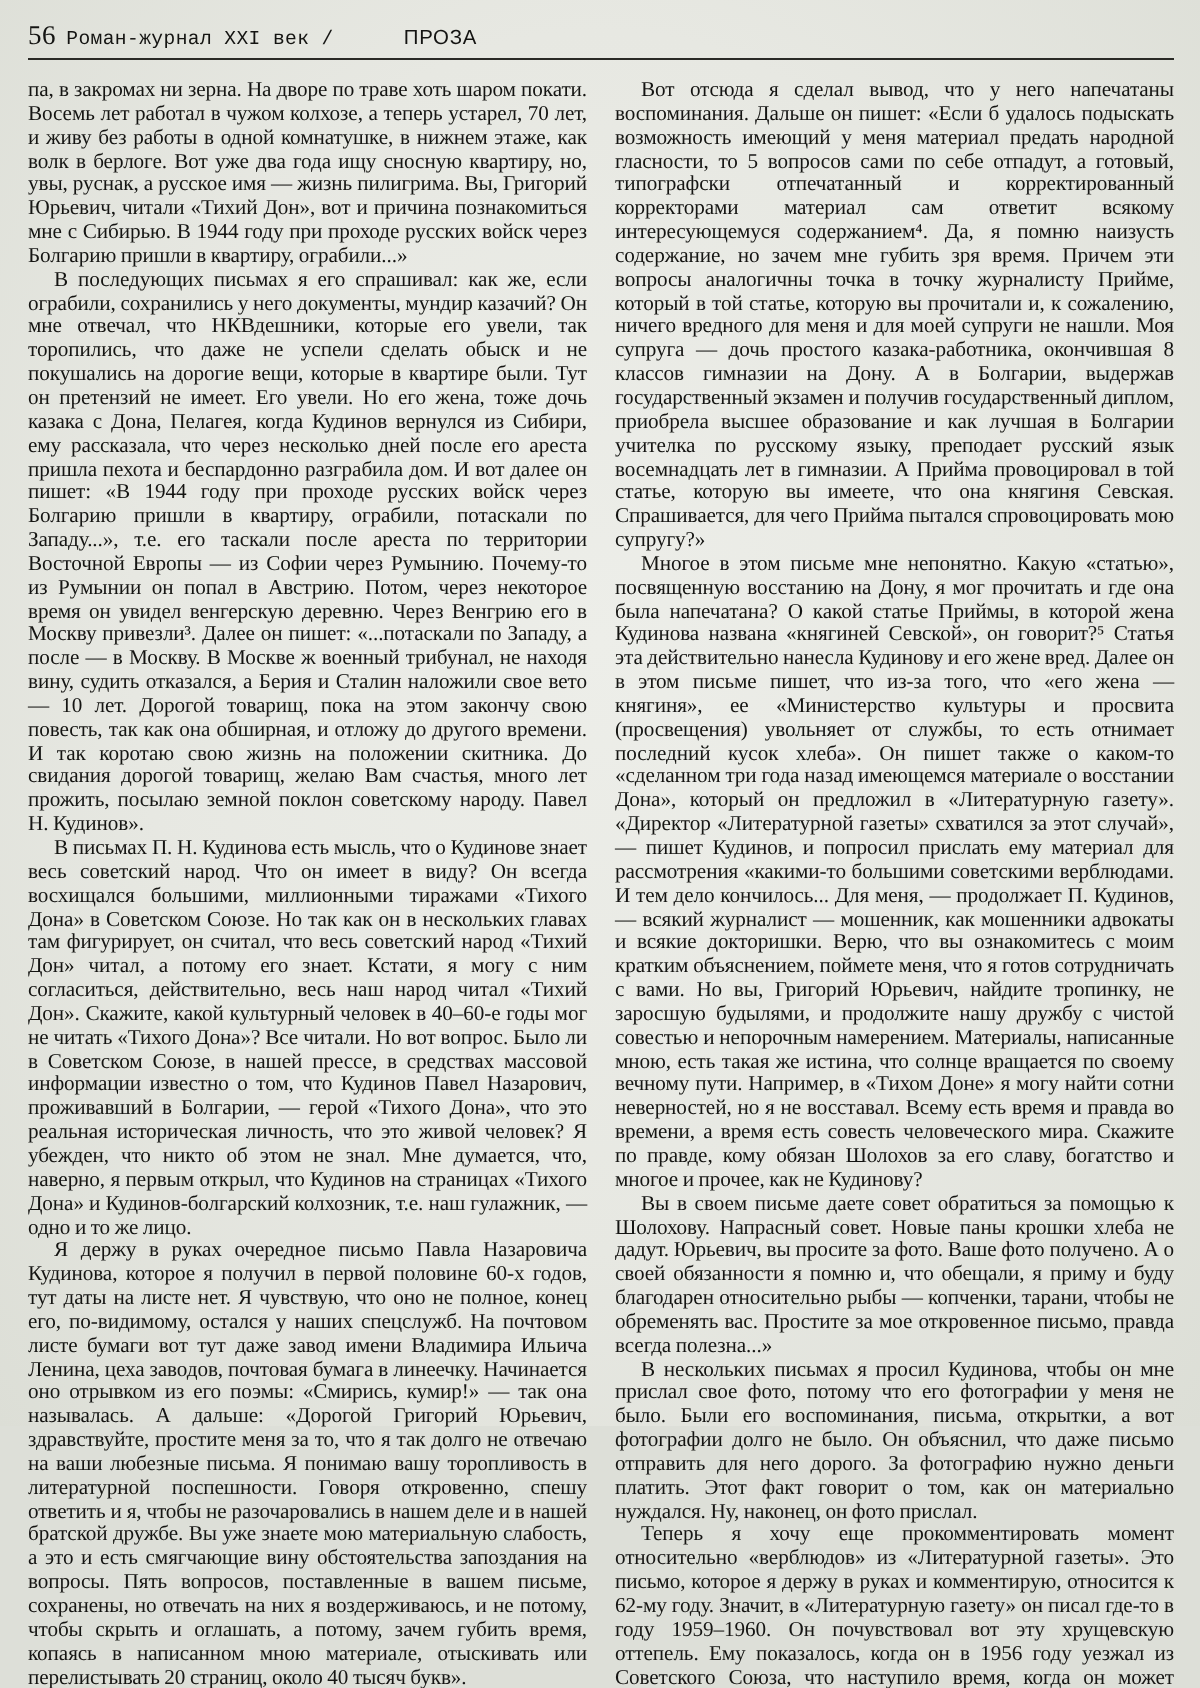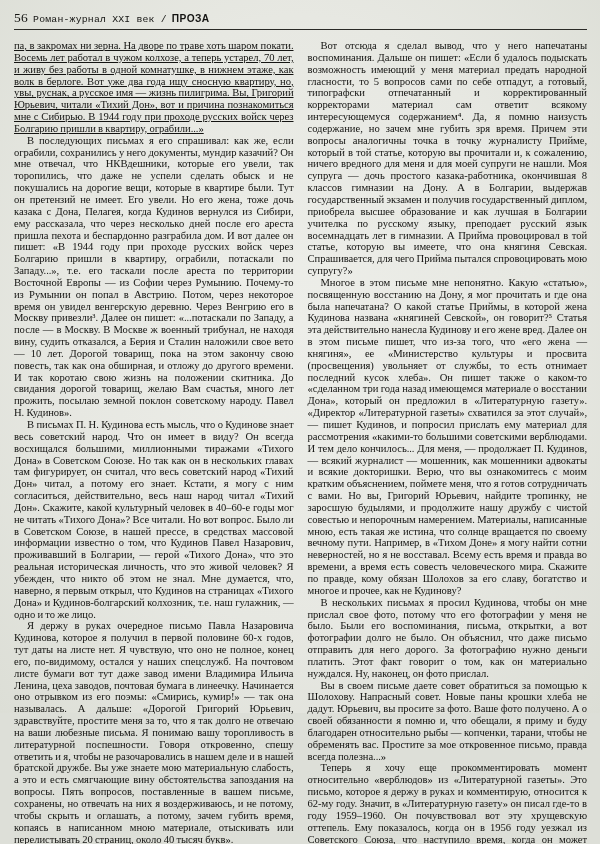--- a/index.html
+++ b/index.html
@@ -36,42 +36,42 @@
     letter-spacing: 0.3px;
   }
   .journal-title {
     font-family: Liberation Mono, monospace;
     font-size: 9.8px;
     letter-spacing: 0.2px;
   }
   .section-label {
     font-family: "Liberation Sans", "DejaVu Sans", sans-serif;
     font-size: 10.2px;
-    font-weight: 700;
+    font-weight: 400;
     letter-spacing: 0.4px;
+    margin-left: 30px;
   }
   .columns {
     display: flex;
     gap: 14px;
   }
   .column {
     width: 280px;
     text-align: justify;
     font-size: 10.6px;
     line-height: 11.85px;
     letter-spacing: -0.05px;
     word-spacing: -0.3px;
   }
   .column p {
     margin: 0;
     text-indent: 13px;
   }
   .column p.no-indent {
     text-indent: 0;
-    text-decoration: underline;
   }
 </style>
 </head>
 <body>
 
 <div class="page">
 
   <div class="page-header">
     <span class="page-number">56</span>
     <span class="journal-title">Роман-журнал XXI век /</span>
@@ -83,20 +83,20 @@
     <div class="column">
       <p class="no-indent">па, в закромах ни зерна. На дворе по траве хоть шаром покати. Восемь лет работал в чужом колхозе, а теперь устарел, 70 лет, и живу без работы в одной комнатушке, в нижнем этаже, как волк в берлоге. Вот уже два года ищу сносную квартиру, но, увы, руснак, а русское имя — жизнь пилигрима. Вы, Григорий Юрьевич, читали «Тихий Дон», вот и причина познакомиться мне с Сибирью. В 1944 году при проходе русских войск через Болгарию пришли в квартиру, ограбили...»</p>
       <p>В последующих письмах я его спрашивал: как же, если ограбили, сохранились у него документы, мундир казачий? Он мне отвечал, что НКВдешники, которые его увели, так торопились, что даже не успели сделать обыск и не покушались на дорогие вещи, которые в квартире были. Тут он претензий не имеет. Его увели. Но его жена, тоже дочь казака с Дона, Пелагея, когда Кудинов вернулся из Сибири, ему рассказала, что через несколько дней после его ареста пришла пехота и беспардонно разграбила дом. И вот далее он пишет: «В 1944 году при проходе русских войск через Болгарию пришли в квартиру, ограбили, потаскали по Западу...», т.е. его таскали после ареста по территории Восточной Европы — из Софии через Румынию. Почему-то из Румынии он попал в Австрию. Потом, через некоторое время он увидел венгерскую деревню. Через Венгрию его в Москву привезли³. Далее он пишет: «...потаскали по Западу, а после — в Москву. В Москве ж военный трибунал, не находя вину, судить отказался, а Берия и Сталин наложили свое вето — 10 лет. Дорогой товарищ, пока на этом закончу свою повесть, так как она обширная, и отложу до другого времени. И так коротаю свою жизнь на положении скитника. До свидания дорогой товарищ, желаю Вам счастья, много лет прожить, посылаю земной поклон советскому народу. Павел Н. Кудинов».</p>
       <p>В письмах П. Н. Кудинова есть мысль, что о Кудинове знает весь советский народ. Что он имеет в виду? Он всегда восхищался большими, миллионными тиражами «Тихого Дона» в Советском Союзе. Но так как он в нескольких главах там фигурирует, он считал, что весь советский народ «Тихий Дон» читал, а потому его знает. Кстати, я могу с ним согласиться, действительно, весь наш народ читал «Тихий Дон». Скажите, какой культурный человек в 40–60-е годы мог не читать «Тихого Дона»? Все читали. Но вот вопрос. Было ли в Советском Союзе, в нашей прессе, в средствах массовой информации известно о том, что Кудинов Павел Назарович, проживавший в Болгарии, — герой «Тихого Дона», что это реальная историческая личность, что это живой человек? Я убежден, что никто об этом не знал. Мне думается, что, наверно, я первым открыл, что Кудинов на страницах «Тихого Дона» и Кудинов-болгарский колхозник, т.е. наш гулажник, — одно и то же лицо.</p>
       <p>Я держу в руках очередное письмо Павла Назаровича Кудинова, которое я получил в первой половине 60-х годов, тут даты на листе нет. Я чувствую, что оно не полное, конец его, по-видимому, остался у наших спецслужб. На почтовом листе бумаги вот тут даже завод имени Владимира Ильича Ленина, цеха заводов, почтовая бумага в линеечку. Начинается оно отрывком из его поэмы: «Смирись, кумир!» — так она называлась. А дальше: «Дорогой Григорий Юрьевич, здравствуйте, простите меня за то, что я так долго не отвечаю на ваши любезные письма. Я понимаю вашу торопливость в литературной поспешности. Говоря откровенно, спешу ответить и я, чтобы не разочаровались в нашем деле и в нашей братской дружбе. Вы уже знаете мою материальную слабость, а это и есть смягчающие вину обстоятельства запоздания на вопросы. Пять вопросов, поставленные в вашем письме, сохранены, но отвечать на них я воздерживаюсь, и не потому, чтобы скрыть и оглашать, а потому, зачем губить время, копаясь в написанном мною материале, отыскивать или перелистывать 20 страниц, около 40 тысяч букв».</p>
     </div>
 
     <div class="column">
       <p>Вот отсюда я сделал вывод, что у него напечатаны воспоминания. Дальше он пишет: «Если б удалось подыскать возможность имеющий у меня материал предать народной гласности, то 5 вопросов сами по себе отпадут, а готовый, типографски отпечатанный и корректированный корректорами материал сам ответит всякому интересующемуся содержанием⁴. Да, я помню наизусть содержание, но зачем мне губить зря время. Причем эти вопросы аналогичны точка в точку журналисту Прийме, который в той статье, которую вы прочитали и, к сожалению, ничего вредного для меня и для моей супруги не нашли. Моя супруга — дочь простого казака-работника, окончившая 8 классов гимназии на Дону. А в Болгарии, выдержав государственный экзамен и получив государственный диплом, приобрела высшее образование и как лучшая в Болгарии учителка по русскому языку, преподает русский язык восемнадцать лет в гимназии. А Прийма провоцировал в той статье, которую вы имеете, что она княгиня Севская. Спрашивается, для чего Прийма пытался спровоцировать мою супругу?»</p>
       <p>Многое в этом письме мне непонятно. Какую «статью», посвященную восстанию на Дону, я мог прочитать и где она была напечатана? О какой статье Приймы, в которой жена Кудинова названа «княгиней Севской», он говорит?⁵ Статья эта действительно нанесла Кудинову и его жене вред. Далее он в этом письме пишет, что из-за того, что «его жена — княгиня», ее «Министерство культуры и просвита (просвещения) увольняет от службы, то есть отнимает последний кусок хлеба». Он пишет также о каком-то «сделанном три года назад имеющемся материале о восстании Дона», который он предложил в «Литературную газету». «Директор «Литературной газеты» схватился за этот случай», — пишет Кудинов, и попросил прислать ему материал для рассмотрения «какими-то большими советскими верблюдами. И тем дело кончилось... Для меня, — продолжает П. Кудинов, — всякий журналист — мошенник, как мошенники адвокаты и всякие докторишки. Верю, что вы ознакомитесь с моим кратким объяснением, поймете меня, что я готов сотрудничать с вами. Но вы, Григорий Юрьевич, найдите тропинку, не заросшую будылями, и продолжите нашу дружбу с чистой совестью и непорочным намерением. Материалы, написанные мною, есть такая же истина, что солнце вращается по своему вечному пути. Например, в «Тихом Доне» я могу найти сотни неверностей, но я не восставал. Всему есть время и правда во времени, а время есть совесть человеческого мира. Скажите по правде, кому обязан Шолохов за его славу, богатство и многое и прочее, как не Кудинову?</p>
+      <p>Вы в своем письме даете совет обратиться за помощью к Шолохову. Напрасный совет. Новые паны крошки хлеба не дадут. Юрьевич, вы просите за фото. Ваше фото получено. А о своей обязанности я помню и, что обещали, я приму и буду благодарен относительно рыбы — копченки, тарани, чтобы не обременять вас. Простите за мое откровенное письмо, правда всегда полезна...»</p>
       <p>В нескольких письмах я просил Кудинова, чтобы он мне прислал свое фото, потому что его фотографии у меня не было. Были его воспоминания, письма, открытки, а вот фотографии долго не было. Он объяснил, что даже письмо отправить для него дорого. За фотографию нужно деньги платить. Этот факт говорит о том, как он материально нуждался. Ну, наконец, он фото прислал.</p>
-      <p>Вы в своем письме даете совет обратиться за помощью к Шолохову. Напрасный совет. Новые паны крошки хлеба не дадут. Юрьевич, вы просите за фото. Ваше фото получено. А о своей обязанности я помню и, что обещали, я приму и буду благодарен относительно рыбы — копченки, тарани, чтобы не обременять вас. Простите за мое откровенное письмо, правда всегда полезна...»</p>
       <p>Теперь я хочу еще прокомментировать момент относительно «верблюдов» из «Литературной газеты». Это письмо, которое я держу в руках и комментирую, относится к 62-му году. Значит, в «Литературную газету» он писал где-то в году 1959–1960. Он почувствовал вот эту хрущевскую оттепель. Ему показалось, когда он в 1956 году уезжал из Советского Союза, что наступило время, когда он может сказать всю правду о казачьем восстании 1919 года на Дону. Его потрясло, что редактор «Ли-</p>
     </div>
 
   </div>
 
 </div>
 
 </body></html>

